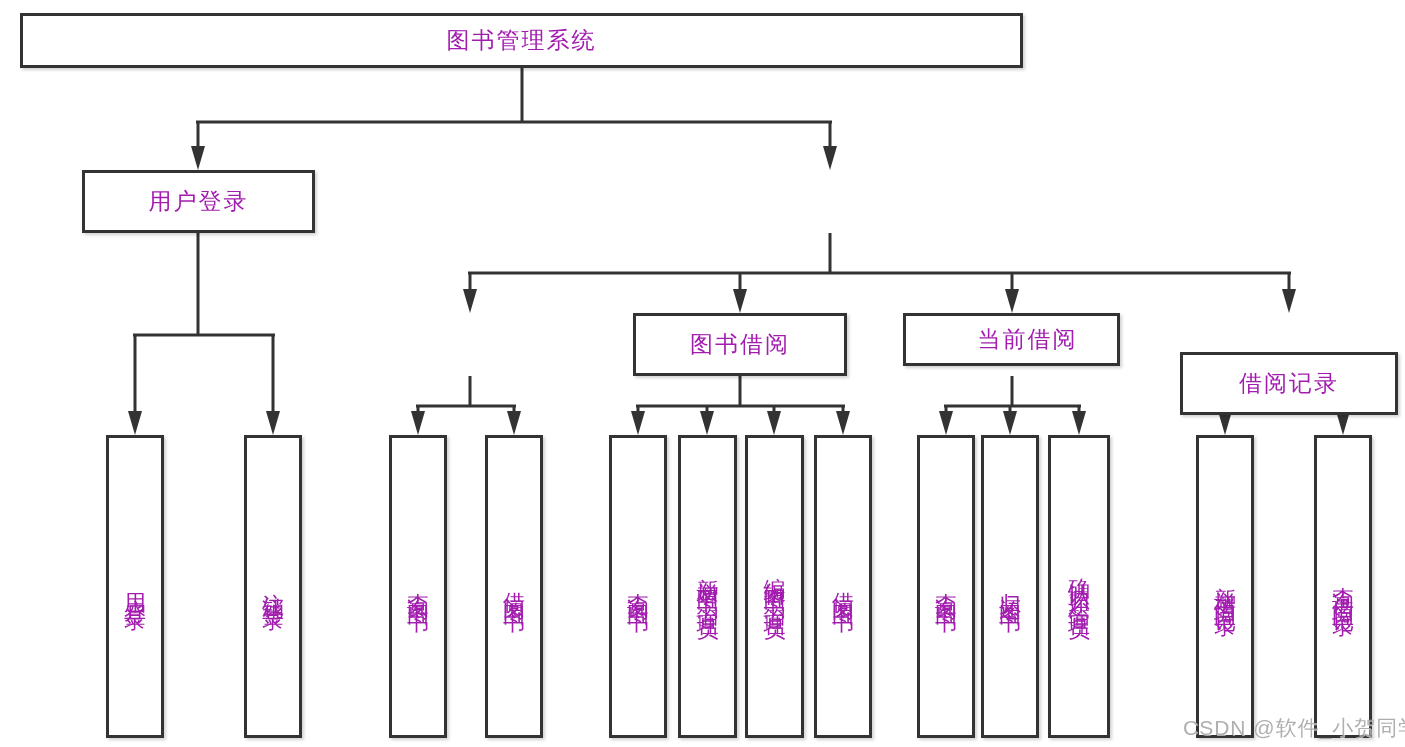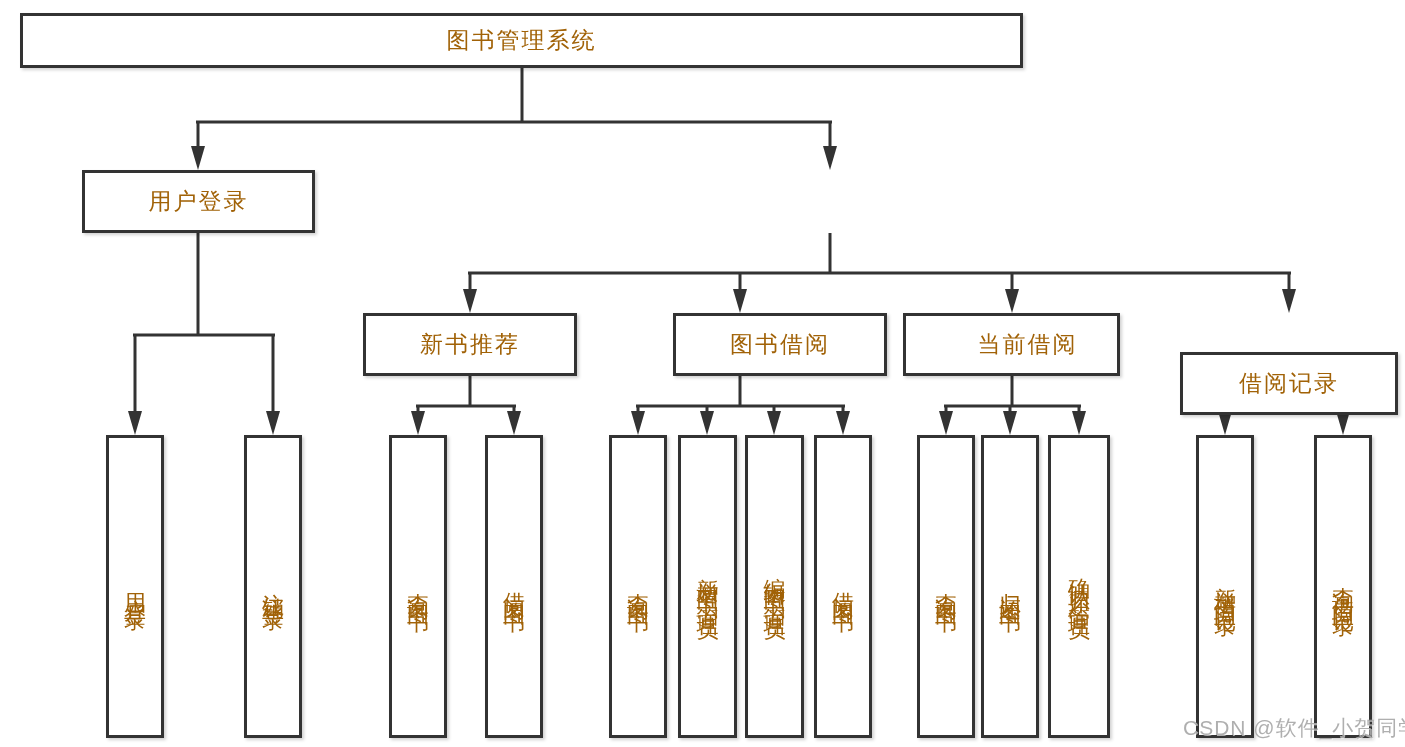--- a/index.html
+++ b/index.html
@@ -28,21 +28,21 @@
   }
   .connectors polygon {
     fill: #333333;
     stroke: none;
   }
   .node {
     position: absolute;
     box-sizing: border-box;
     border: 3px solid #333333;
     background: #ffffff;
-    color: #a16207;
+    color: #a21caf;
     display: flex;
     align-items: center;
     justify-content: center;
     box-shadow: 2px 2px 3px rgba(0,0,0,0.18);
   }
   .h-node {
     font-size: 23px;
     letter-spacing: 2px;
     white-space: nowrap;
   }
@@ -55,22 +55,22 @@
     top: 435px;
     height: 303px;
   }
   
   .n-root   { left: 20px;  top: 13px;  width: 1003px; height: 55px; }
   
   .n-login  { left: 82px;  top: 170px; width: 233px; height: 63px; }
   .n-mgmt   { left: 712px; top: 170px; width: 235px; height: 63px; }
   
   .n-rec    { left: 363px;  top: 313px; width: 214px; height: 63px; }
-  .n-borrow { left: 633px;  top: 313px; width: 214px; height: 63px; margin-left: 40px; }
-  .n-cur    { left: 903px;  top: 313px; width: 217px; height: 63px; padding-left: 32px; }
+  .n-borrow { left: 633px;  top: 313px; width: 214px; height: 63px; }
+  .n-cur    { left: 903px;  top: 313px; width: 217px; height: 53px; padding-left: 32px; }
   .n-rec2   { left: 1180px; top: 313px; width: 218px; height: 63px; margin-top: 39px; }
   
   .n-l1  { left: 106px;  width: 58px; }
   .n-l2  { left: 244px;  width: 58px; }
   .n-l3  { left: 389px;  width: 58px; }
   .n-l4  { left: 485px;  width: 58px; }
   .n-l5  { left: 609px;  width: 58px; }
   .n-l6  { left: 678px;  width: 59px; }
   .n-l7  { left: 745px;  width: 59px; }
   .n-l8  { left: 814px;  width: 58px; }
@@ -168,21 +168,20 @@
       <polygon points="1218,411 1232,411 1225,435"></polygon>
       <line x1="1343" y1="406" x2="1343" y2="413"></line>
       <polygon points="1336,411 1350,411 1343,435"></polygon>
     </g>
   </svg>
 
   <div class="node h-node n-root">图书管理系统</div>
 
   <div class="node h-node n-login">用户登录</div>
 
-  <div class="node h-node n-rec">新书推荐</div>
   <div class="node h-node n-borrow">图书借阅</div>
   <div class="node h-node n-cur">当前借阅</div>
   <div class="node h-node n-rec2">借阅记录</div>
 
   <div class="node v-node n-l1">用户登录</div>
   <div class="node v-node n-l2">注销登录</div>
 
   <div class="node v-node n-l3">查询图书</div>
   <div class="node v-node n-l4">借阅图书</div>
 

